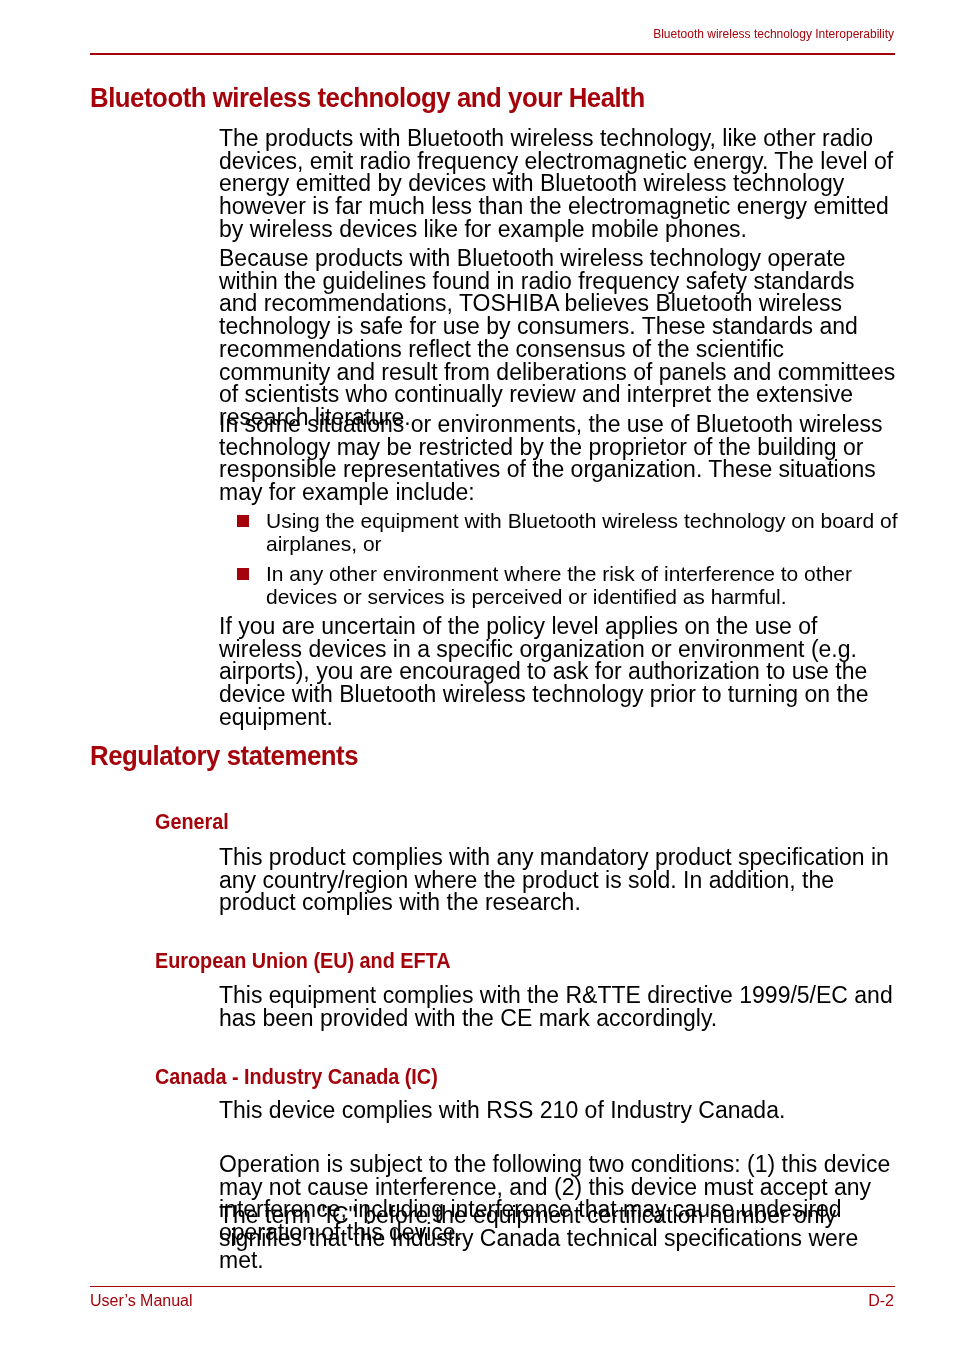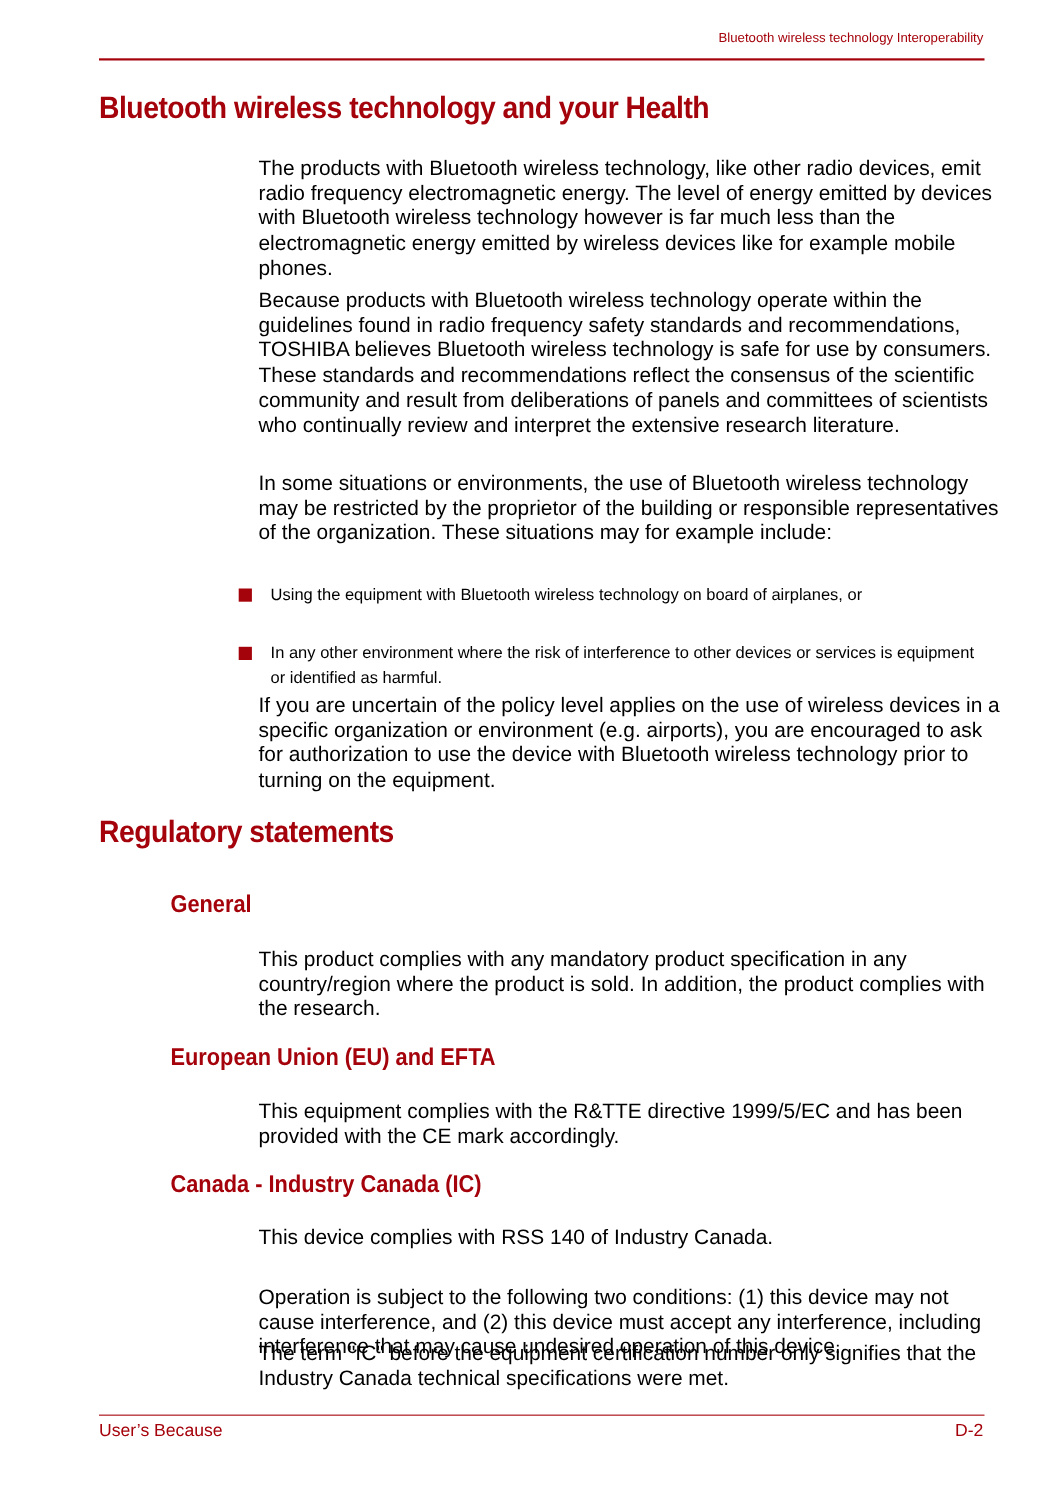--- a/index.html
+++ b/index.html
@@ -8,55 +8,55 @@
   .running-head { position: absolute; right: 60px; top: 27px; font-size: 12px; color: #a5030b; }
   .rule { position: absolute; left: 90px; width: 805px; height: 2px; background: #a5030b; }
   .rule.top { top: 53px; }
   .rule.bottom { top: 1286px; height: 1px; }
   .foot-left { position: absolute; left: 90px; top: 1292px; font-size: 16px; color: #a5030b; }
   .foot-right { position: absolute; right: 60px; top: 1292px; font-size: 16px; color: #a5030b; }
   h1 { position: absolute; left: 90px; margin: 0; font-size: 28px; font-weight: bold; color: #a5030b;
        letter-spacing: -0.5px; transform: scaleX(0.92); transform-origin: left; }
   h2 { position: absolute; left: 155px; margin: 0; font-size: 22px; font-weight: bold; color: #a5030b;
        transform: scaleX(0.9); transform-origin: left; }
-  .para { position: absolute; left: 219px; width: 680px; margin: 16px; font-size: 19px; line-height: 22.7px; }
-  .bullet { position: absolute; left: 214px; width: 680px; font-size: 15px; line-height: 22.7px; margin-top: 20px; }
+  .para { position: absolute; left: 219px; width: 680px; margin: 0; font-size: 23px; line-height: 22.7px; }
+  .bullet { position: absolute; left: 234px; width: 680px; font-size: 21px; line-height: 22.7px; }
   .bullet .sq { position: absolute; left: 3px; top: 5px; width: 12px; height: 12px; background: #a5030b; }
   .bullet .txt { margin-left: 32px; display: block; }
 </style>
 </head>
 <body>
 
 <div class="running-head">Bluetooth wireless technology Interoperability</div>
 <div class="rule top"></div>
 
 <h1 style="top:82px">Bluetooth wireless technology and your Health</h1>
 <p class="para" style="top:127px">The products with Bluetooth wireless technology, like other radio devices, emit radio frequency electromagnetic energy. The level of energy emitted by devices with Bluetooth wireless technology however is far much less than the electromagnetic energy emitted by wireless devices like for example mobile phones.</p>
 <p class="para" style="top:247px">Because products with Bluetooth wireless technology operate within the guidelines found in radio frequency safety standards and recommendations, TOSHIBA believes Bluetooth wireless technology is safe for use by consumers. These standards and recommendations reflect the consensus of the scientific community and result from deliberations of panels and committees of scientists who continually review and interpret the extensive research literature.</p>
 <p class="para" style="top:413px">In some situations or environments, the use of Bluetooth wireless technology may be restricted by the proprietor of the building or responsible representatives of the organization. These situations may for example include:</p>
 
 <div class="bullet" style="top:510px">
   <span class="sq"></span>
   <span class="txt">Using the equipment with Bluetooth wireless technology on board of airplanes, or</span>
 </div>
 <div class="bullet" style="top:563px">
   <span class="sq"></span>
-  <span class="txt">In any other environment where the risk of interference to other devices or services is equipment or identified as harmful.</span>
+  <span class="txt">In any other environment where the risk of interference to other devices or services is perceived or identified as harmful.</span>
 </div>
 
 <p class="para" style="top:615px">If you are uncertain of the policy level applies on the use of wireless devices in a specific organization or environment (e.g. airports), you are encouraged to ask for authorization to use the device with Bluetooth wireless technology prior to turning on the equipment.</p>
 
 <h1 style="top:740px">Regulatory statements</h1>
 
 <h2 style="top:809px">General</h2>
 <p class="para" style="top:846px">This product complies with any mandatory product specification in any country/region where the product is sold. In addition, the product complies with the research.</p>
 
 <h2 style="top:948px">European Union (EU) and EFTA</h2>
 <p class="para" style="top:984px">This equipment complies with the R&amp;TTE directive 1999/5/EC and has been provided with the CE mark accordingly.</p>
 
 <h2 style="top:1064px">Canada - Industry Canada (IC)</h2>
-<p class="para" style="top:1099px">This device complies with RSS 140 of Industry Canada.</p>
+<p class="para" style="top:1099px">This device complies with RSS 210 of Industry Canada.</p>
 <p class="para" style="top:1153px">Operation is subject to the following two conditions: (1) this device may not cause interference, and (2) this device must accept any interference, including interference that may cause undesired operation of this device.</p>
 <p class="para" style="top:1204px">The term "IC" before the equipment certification number only signifies that the Industry Canada technical specifications were met.</p>
 
 <div class="rule bottom"></div>
-<div class="foot-left">User’s Because</div>
+<div class="foot-left">User’s Manual</div>
 <div class="foot-right">D-2</div>
 
 </body></html>

